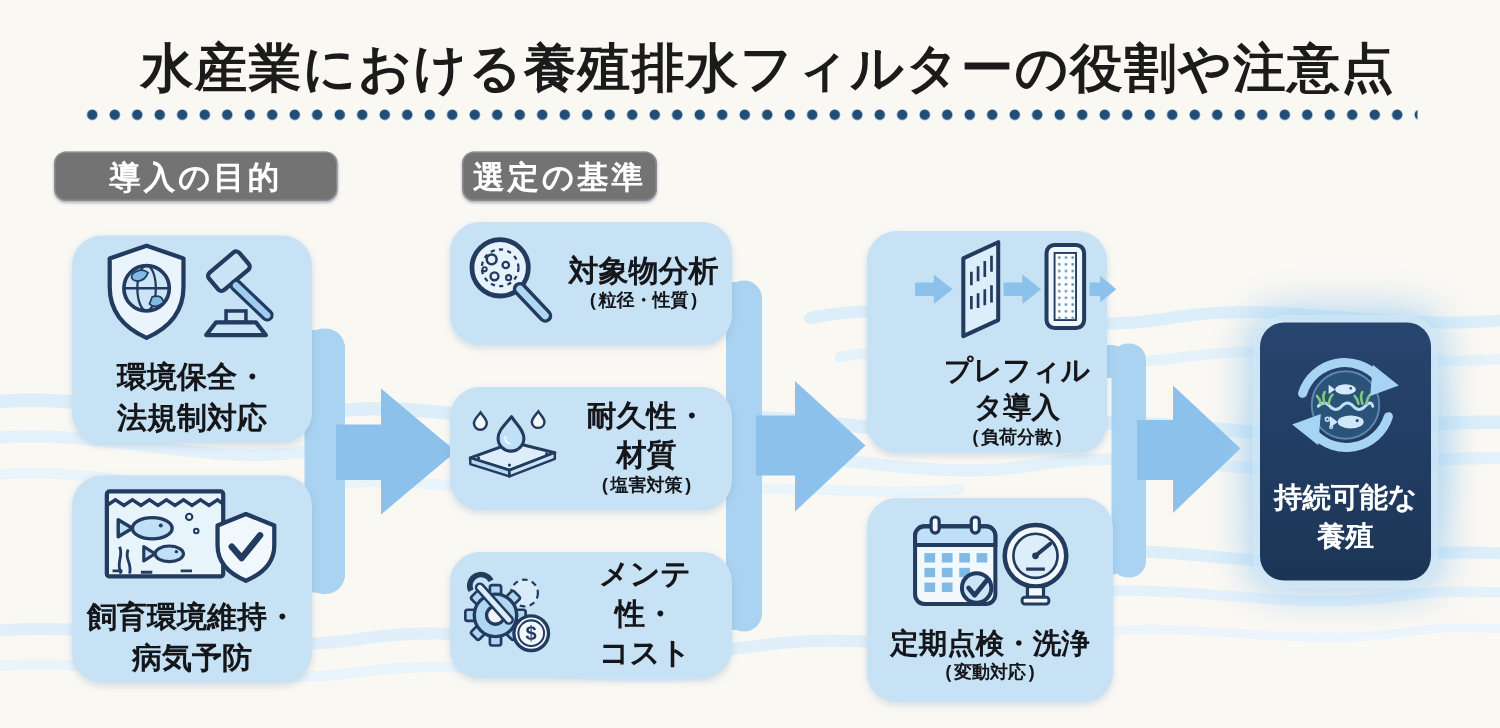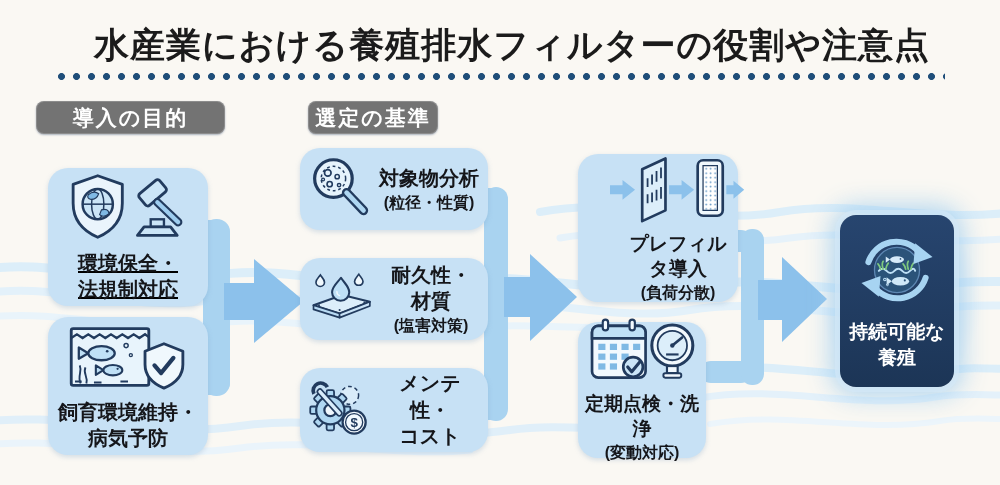--- a/index.html
+++ b/index.html
@@ -34,21 +34,21 @@
   }
   .card{
     position:absolute; z-index:2;
     background:#c7e1f5; border-radius:20px;
     display:flex; align-items:center; justify-content:center;
     box-shadow:0 2px 5px rgba(110,150,190,.28);
   }
   .card.v{ flex-direction:column; gap:4px; padding:10px 4px; }
   .card.h{ flex-direction:row; gap:8px; padding:8px 8px; }
   .lbl{ font-weight:800; color:#15161a; text-align:center; line-height:1.32; font-size:20px; }
-  .lbl.small{ font-size:16px; }
+  .lbl.small{ font-size:12px;font-family:Liberation Mono, monospace; }
   .txtcol{ display:flex; flex-direction:column; align-items:center; }
   .glow{
     position:absolute; left:788px; top:178px; width:226px; height:246px; z-index:2;
     background:radial-gradient(closest-side, rgba(180,217,244,.95), rgba(180,217,244,0) 72%);
   }
   .result{
     position:absolute; left:840px; top:215px; width:114px; height:172px; z-index:3;
     background:linear-gradient(180deg,#27456f 0%, #1d3а5c 50%, #1c3556 100%);
     background:linear-gradient(180deg,#27456f, #1c3556);
     border-radius:16px;
@@ -104,21 +104,21 @@
       <polygon points="782,257 782,342 827,299" fill="#8cc1eb"></polygon>
     </g>
   </svg>
 
   <div class="title">水産業における養殖排水フィルターの役割や注意点</div>
   <div class="dots"></div>
 
   <div class="sec-header" style="left:36px; width:189px; top:101px;">導入の目的</div>
   <div class="sec-header" style="left:308px; width:130px; top:101px;">選定の基準</div>
 
-  <div class="card v" style="left:48px; top:168px; width:160px; height:138px;text-decoration:underline;">
+  <div class="card v" style="left:48px; top:157px; width:160px; height:138px;">
     <span>
       <svg width="126" height="70" viewBox="0 0 132 74">
         <path d="M34 4 L60 13 V33 C60 50 50 62 34 69 C18 62 8 50 8 33 V13 Z" fill="#eaf4fc" stroke="#223b5e" stroke-width="3" stroke-linejoin="round"></path>
         <circle cx="34" cy="34" r="16" fill="#cbe5f7" stroke="#223b5e" stroke-width="2.6"></circle>
         <ellipse cx="34" cy="34" rx="6.5" ry="16" fill="none" stroke="#223b5e" stroke-width="1.6"></ellipse>
         <path d="M18.5 34 H49.5" stroke="#223b5e" stroke-width="1.6"></path>
         <path d="M24 24 q6 -5 11 -1 q-2 6 -8 6 q-5 -1 -3 -5 Z" fill="#7fb9e4" stroke="#223b5e" stroke-width="1.2"></path>
         <path d="M38 40 q7 -2 8 4 q-6 5 -10 1 Z" fill="#7fb9e4" stroke="#223b5e" stroke-width="1.2"></path>
         <g transform="rotate(-40 92 22)">
             <rect x="78" y="14" width="28" height="16" rx="3" fill="#cbe5f7" stroke="#223b5e" stroke-width="3"></rect>
@@ -251,21 +251,21 @@
         <rect x="104" y="14" width="16" height="50" fill="url(#pdots)"></rect>
         <polygon points="130,36 138,36 138,31 150,41 138,51 138,46 130,46" fill="#8cc1eb"></polygon>
       </svg>
     </span>
     <div class="txtcol">
       <div class="lbl" style="font-size:19px;">プレフィルタ導入</div>
       <div class="lbl small">(負荷分散)</div>
     </div>
   </div>
 
-  <div class="card v" style="left:578px; top:322px; width:128px; height:136px;align-items:center;">
+  <div class="card v" style="left:578px; top:332px; width:164px; height:136px;align-items:center;">
     <span>
       <svg width="122" height="66" viewBox="0 0 124 74">
         <rect x="6" y="10" width="60" height="58" rx="7" fill="#f2f9fe" stroke="#223b5e" stroke-width="3"></rect>
         <path d="M13 10 h46 a7 7 0 0 1 7 7 v7 H6 v-7 a7 7 0 0 1 7 -7 Z" fill="#bfe0f6" stroke="#223b5e" stroke-width="3"></path>
         <rect x="18" y="3" width="6" height="12" rx="3" fill="#f2f9fe" stroke="#223b5e" stroke-width="2.4"></rect>
         <rect x="48" y="3" width="6" height="12" rx="3" fill="#f2f9fe" stroke="#223b5e" stroke-width="2.4"></rect>
         <g fill="#7fb9e4">
           <rect x="13" y="30" width="8" height="7"></rect>
             <rect x="26" y="30" width="8" height="7"></rect>
             <rect x="39" y="30" width="8" height="7"></rect>

